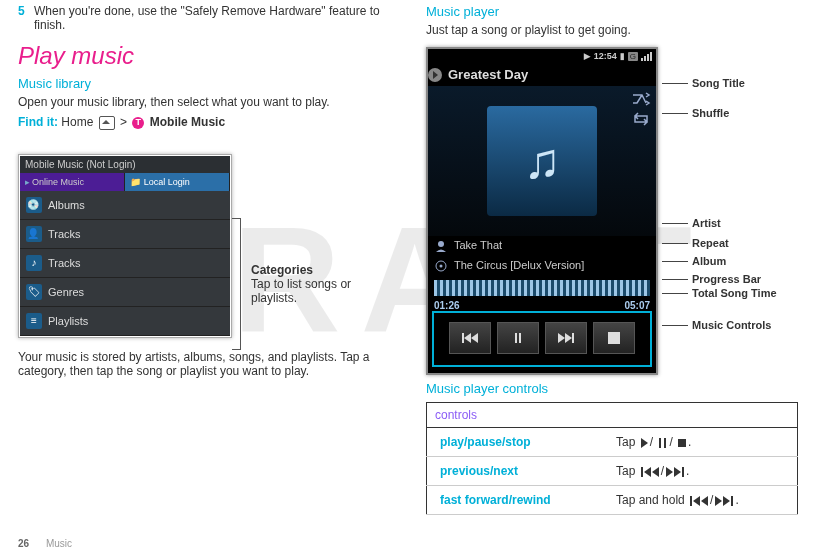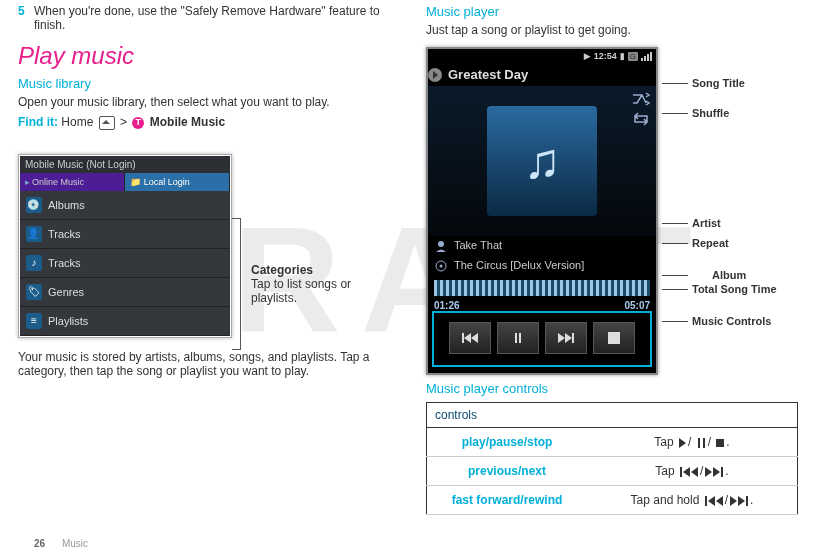--- a/index.html
+++ b/index.html
@@ -109,31 +109,31 @@
   .ctrl-btn {
     width:40px; height:30px; background:linear-gradient(#444,#222); border:1px solid #555;
     display:flex; align-items:center; justify-content:center; color:#ddd;
   }
   .controls-box { border:2px solid #00b0d8; padding:1px; margin:0 4px 6px 4px;}
   .labels-col { margin-left:4px; display:flex; flex-direction:column; font-size:11px; font-weight:bold; color:#333; }
   .lbl { display:flex; align-items:center; height:16px; }
   .lbl .dash { width:26px; border-top:1px solid #444; margin-right:4px; }
   
   .ctrl-table { border:1px solid #333; border-collapse:collapse; width:100%; margin-top:6px; font-size:12px;}
-  .ctrl-table th { text-align:left; color:#0c4a6e; font-weight:normal; padding:5px 8px; border-bottom:1px solid #333;}
-  .ctrl-table td { padding:7px 5px; border-bottom:1px solid #ccc;text-align:center; }
+  .ctrl-table th { text-align:left; color:#8b5cf6; font-weight:normal; padding:5px 8px; border-bottom:1px solid #333;}
+  .ctrl-table td { padding:7px 13px; border-bottom:1px solid #ccc; }
   .ctrl-table td:first-child { color:#00b0d8; font-weight:bold; width:150px;}
   .glyph { display:inline-flex; align-items:center; vertical-align:middle; gap:1px; margin:0 2px;}
   .tri-r { width:0;height:0;border-left:7px solid #333;border-top:5px solid transparent;border-bottom:5px solid transparent; display:inline-block;}
   .tri-l { width:0;height:0;border-right:7px solid #333;border-top:5px solid transparent;border-bottom:5px solid transparent; display:inline-block;}
   .bar2 { display:inline-block; width:2px; height:10px; background:#333; margin:0 1px;}
   .sq { display:inline-block; width:8px; height:8px; background:#333;}
   .barthin { display:inline-block; width:2px; height:10px; background:#333;}
   .footer { position:absolute; bottom:8px; left:18px; font-size:10px; color:#999; z-index:1;}
-  .footer .pg { font-weight:bold; color:#666; margin-right:14px;margin-left:16px;}
+  .footer .pg { font-weight:bold; color:#666; margin-right:14px;}
   
   svg { overflow:visible; }
 </style>
 </head>
 <body>
 
 <div class="watermark">DRAFT</div>
 
 <div class="columns">
 
@@ -288,23 +288,27 @@
             <span>Shuffle</span>
           </div>
         <div class="lbl" style="margin-top:94px;">
             <span class="dash"></span>
             <span>Artist</span>
           </div>
         <div class="lbl" style="margin-top:4px;">
             <span class="dash"></span>
             <span>Repeat</span>
           </div>
-        <div class="lbl" style="margin-top:16px;gap:20px;">
+        <div class="lbl" style="margin-top:2px;">
             <span class="dash"></span>
             <span>Album</span>
+          </div>
+        <div class="lbl" style="margin-top:2px;">
+            <span class="dash"></span>
+            <span>Progress Bar</span>
           </div>
         <div class="lbl" style="margin-top:0; height:auto;">
             <span class="dash"></span>
             <span>Total Song Time</span>
           </div>
         <div class="lbl" style="margin-top:18px;">
             <span class="dash"></span>
             <span>Music Controls</span>
           </div>
       </div>

